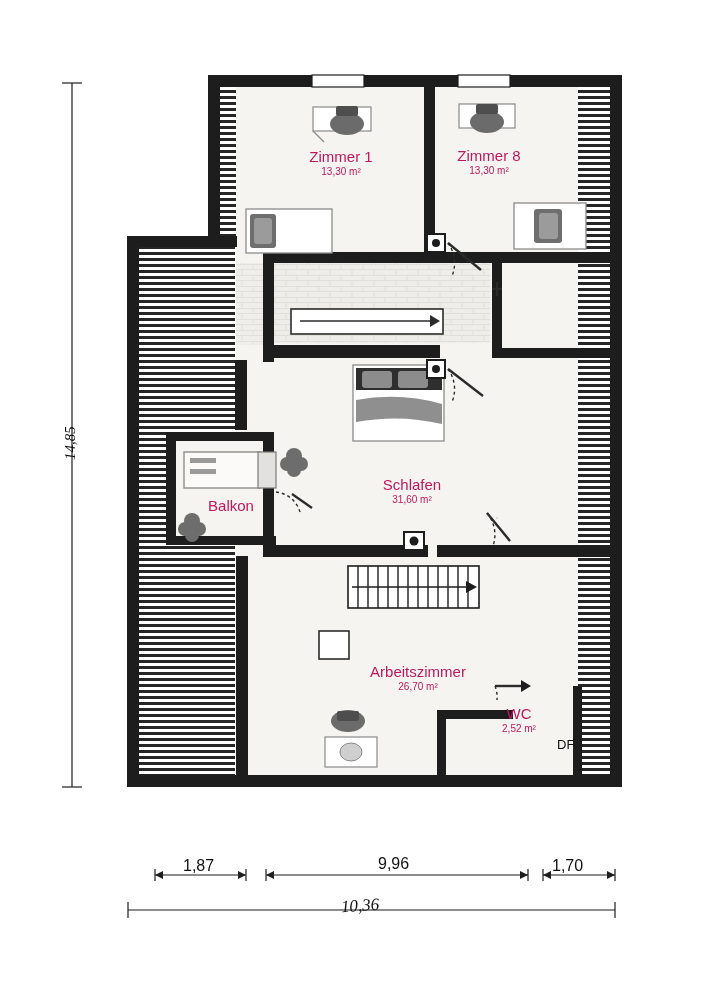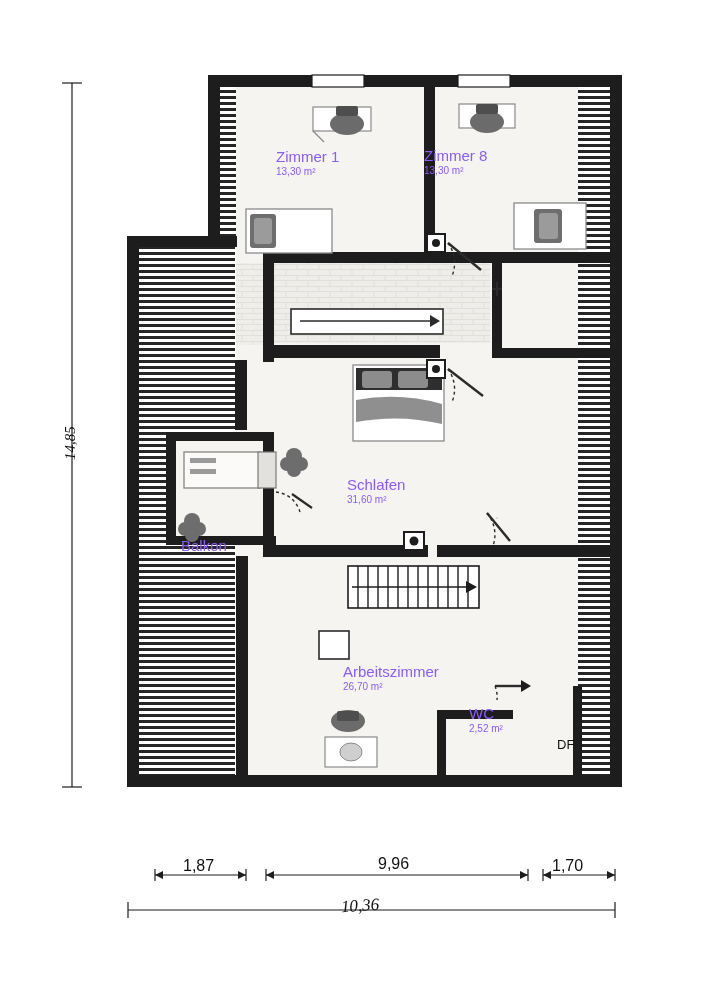--- a/index.html
+++ b/index.html
@@ -16,22 +16,23 @@
     overflow: hidden;
   }
   #floorplan {
     position: absolute;
     left: 0; top: 0;
     width: 703px;
     height: 1000px;
   }
   .lbl {
     position: absolute;
+    text-align: center;
     white-space: nowrap;
-    color: #8b5cf6;
+    color: #be185d;
     line-height: 1.18;
   }
   .lbl .name {
     display: block;
     font-size: 15px;
   }
   .lbl .area {
     display: block;
     font-size: 10px;
   }
@@ -291,21 +292,21 @@
 <div class="lbl" style="left:424px; top:147px; width:130px;">
   <span class="name">Zimmer 8</span>
   <span class="area">13,30 m²</span>
 </div>
 
 <div class="lbl" style="left:347px; top:476px; width:130px;">
   <span class="name">Schlafen</span>
   <span class="area">31,60 m²</span>
 </div>
 
-<div class="lbl" style="left:181px; top:497px; width:100px;margin-top:40px;">
+<div class="lbl" style="left:181px; top:497px; width:100px;">
   <span class="name">Balkon</span>
 </div>
 
 <div class="lbl" style="left:343px; top:663px; width:150px;">
   <span class="name">Arbeitszimmer</span>
   <span class="area">26,70 m²</span>
 </div>
 
 <div class="lbl" style="left:469px; top:705px; width:100px;">
   <span class="name">WC</span>

